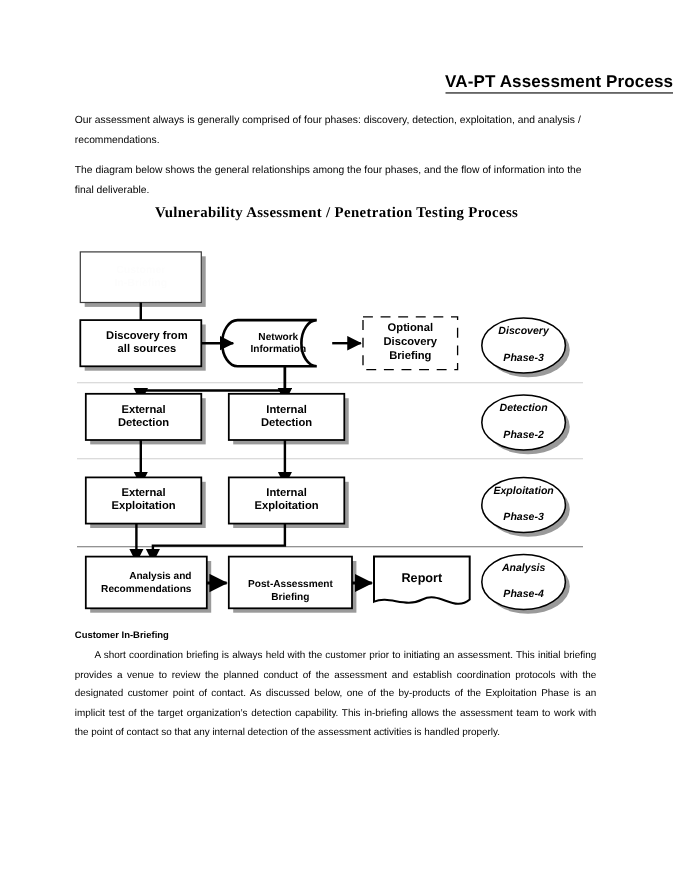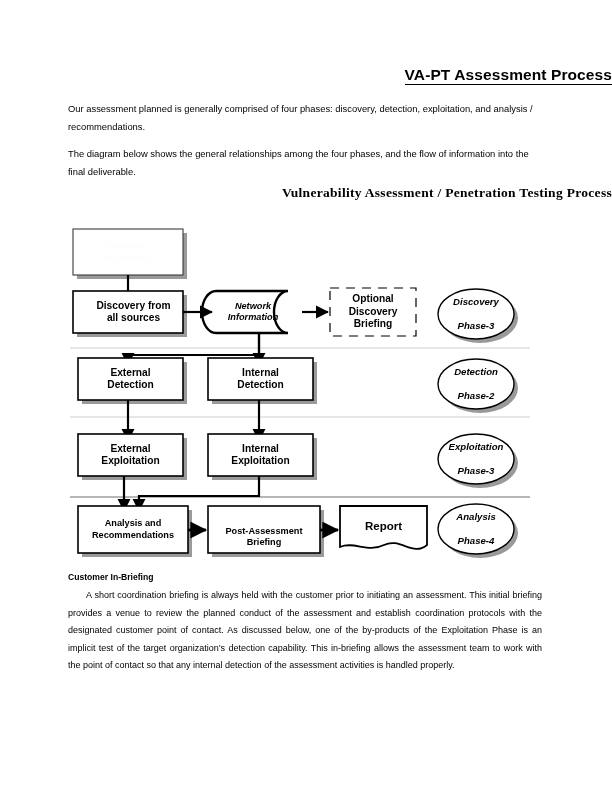--- a/index.html
+++ b/index.html
@@ -69,21 +69,21 @@
   
   .diagram {
     position: absolute;
     left: 0; top: 185px;
     width: 612px; height: 390px;
   }
   .diagram-title {
     position: absolute;
     left: 0; top: 0;
     width: 612px;
-    text-align: right;
+    text-align: center;
     font-family: "Liberation Serif", serif;
     font-size: 13.5px;
     font-weight: bold;
     letter-spacing: .3px;
   }
 
   .dsvg { position: absolute; left: 0; top: 0; }
 
   
   .nlabel {
@@ -93,36 +93,36 @@
     font-weight: bold;
     font-size: 10.2px;
     line-height: 12.4px;
     color: #000;
     pointer-events: none;
     white-space: pre-line;
     display: flex;
     align-items: center;
     justify-content: center;
   }
-  .nlabel.italic { font-style: italic; }
+  .nlabel.italic { }
   .nlabel.small { font-size: 9.2px; line-height: 11.4px; }
   .nlabel.phase { font-size: 9.6px; line-height: 12px; font-style: italic; }
   .nlabel.ghost { color: #fdfdfd; font-weight: bold; font-size: 9.6px; }
   .nlabel.report { font-size: 11.5px; }
 </style>
 </head>
 <body>
 
 <div class="page">
 
   <div class="doc-title">
     <span>VA-PT Assessment Process</span>
   </div>
 
-  <div class="para para-1">Our assessment planned is generally comprised of four phases: discovery, detection, exploitation, and analysis / recommendations.</div>
+  <div class="para para-1">Our assessment always is generally comprised of four phases: discovery, detection, exploitation, and analysis / recommendations.</div>
   <div class="para para-2">The diagram below shows the general relationships among the four phases, and the flow of information into the final deliverable.</div>
 
   <div class="diagram">
 
     <div class="diagram-title">Vulnerability Assessment / Penetration Testing Process</div>
 
     <svg class="dsvg" width="612" height="390" viewBox="0 0 612 390">
       <defs>
         <marker id="ah" markerWidth="7" markerHeight="7" refX="5.6" refY="3" orient="auto" markerUnits="strokeWidth">
           <path d="M0,0 L6,3 L0,6 z" fill="#000"></path>
@@ -206,21 +206,21 @@
     <div class="nlabel" style="left:78px; top:173px; width:105px; height:42px;">External
 Detection</div>
     <div class="nlabel" style="left:208px; top:173px; width:105px; height:42px;">Internal
 Detection</div>
 
     <div class="nlabel" style="left:78px; top:249px; width:105px; height:42px;">External
 Exploitation</div>
     <div class="nlabel" style="left:208px; top:249px; width:105px; height:42px;">Internal
 Exploitation</div>
 
-    <div class="nlabel small" style="left:78px; top:321px; width:110px; height:47px;">Analysis and
+    <div class="nlabel small" style="left:78px; top:321px; width:110px; height:47px;text-align:right;">Analysis and
 Recommendations</div>
     <div class="nlabel small" style="left:208px; top:321px; width:112px; height:62px;">Post-Assessment
 Briefing</div>
 
     <div class="nlabel report" style="left:340px; top:321px; width:87px; height:40px;">Report</div>
 
     <div class="nlabel phase" style="left:438px; top:104px; width:76px; height:50px;">
       <span><span>Discovery</span><br>
       <span>Phase-3</span></span>
     </div>

